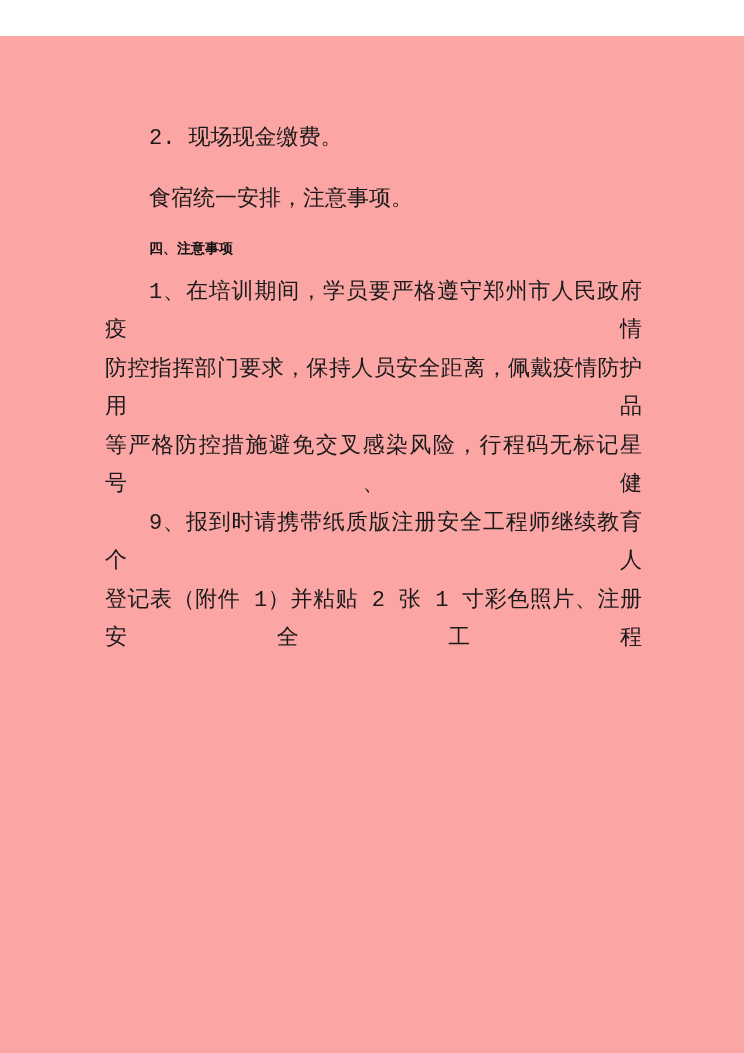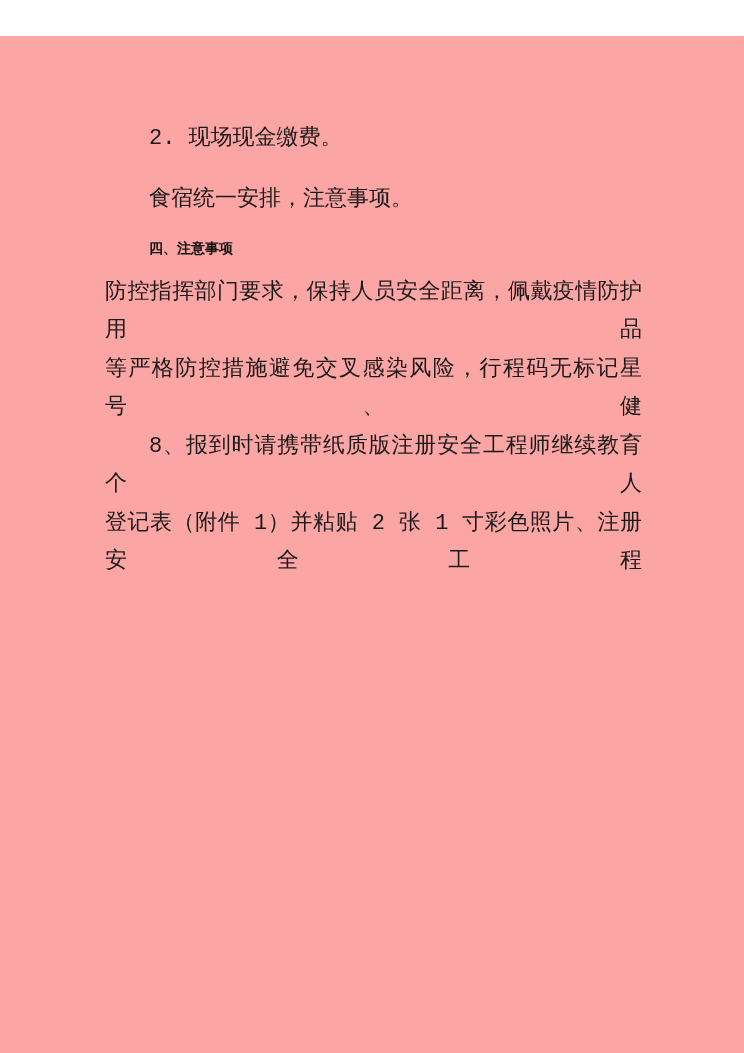--- a/index.html
+++ b/index.html
@@ -64,27 +64,28 @@
 <div class="page">
   <div class="doc-body">
 
     <p class="line indent">2. 现场现金缴费。</p>
 
     <p class="line indent lodging-gap">食宿统一安排，注意事项。</p>
 
     <h2 class="heading indent">四、注意事项</h2>
 
     <div class="para para-1">
+      <p class="line indent just">1、在培训期间，学员要严格遵守郑州市人民政府疫情</p>
       <p class="line just">防控指挥部门要求，保持人员安全距离，佩戴疫情防护用品</p>
       <p class="line just">等严格防控措施避免交叉感染风险，行程码无标记星号、健</p>
     </div>
 
 
     <div class="para para-3">
-      <p class="line indent just">8、报到时请携带纸质版注册安全工程师继续教育个人</p>
+      <p class="line indent just">9、报到时请携带纸质版注册安全工程师继续教育个人</p>
       <p class="line just">登记表（附件 1）并粘贴 2 张 1 寸彩色照片、注册安全工程</p>
 
     </div>
 
   </div>
 
   <div class="footer-bar"></div>
 </div>
 
 </body></html>

